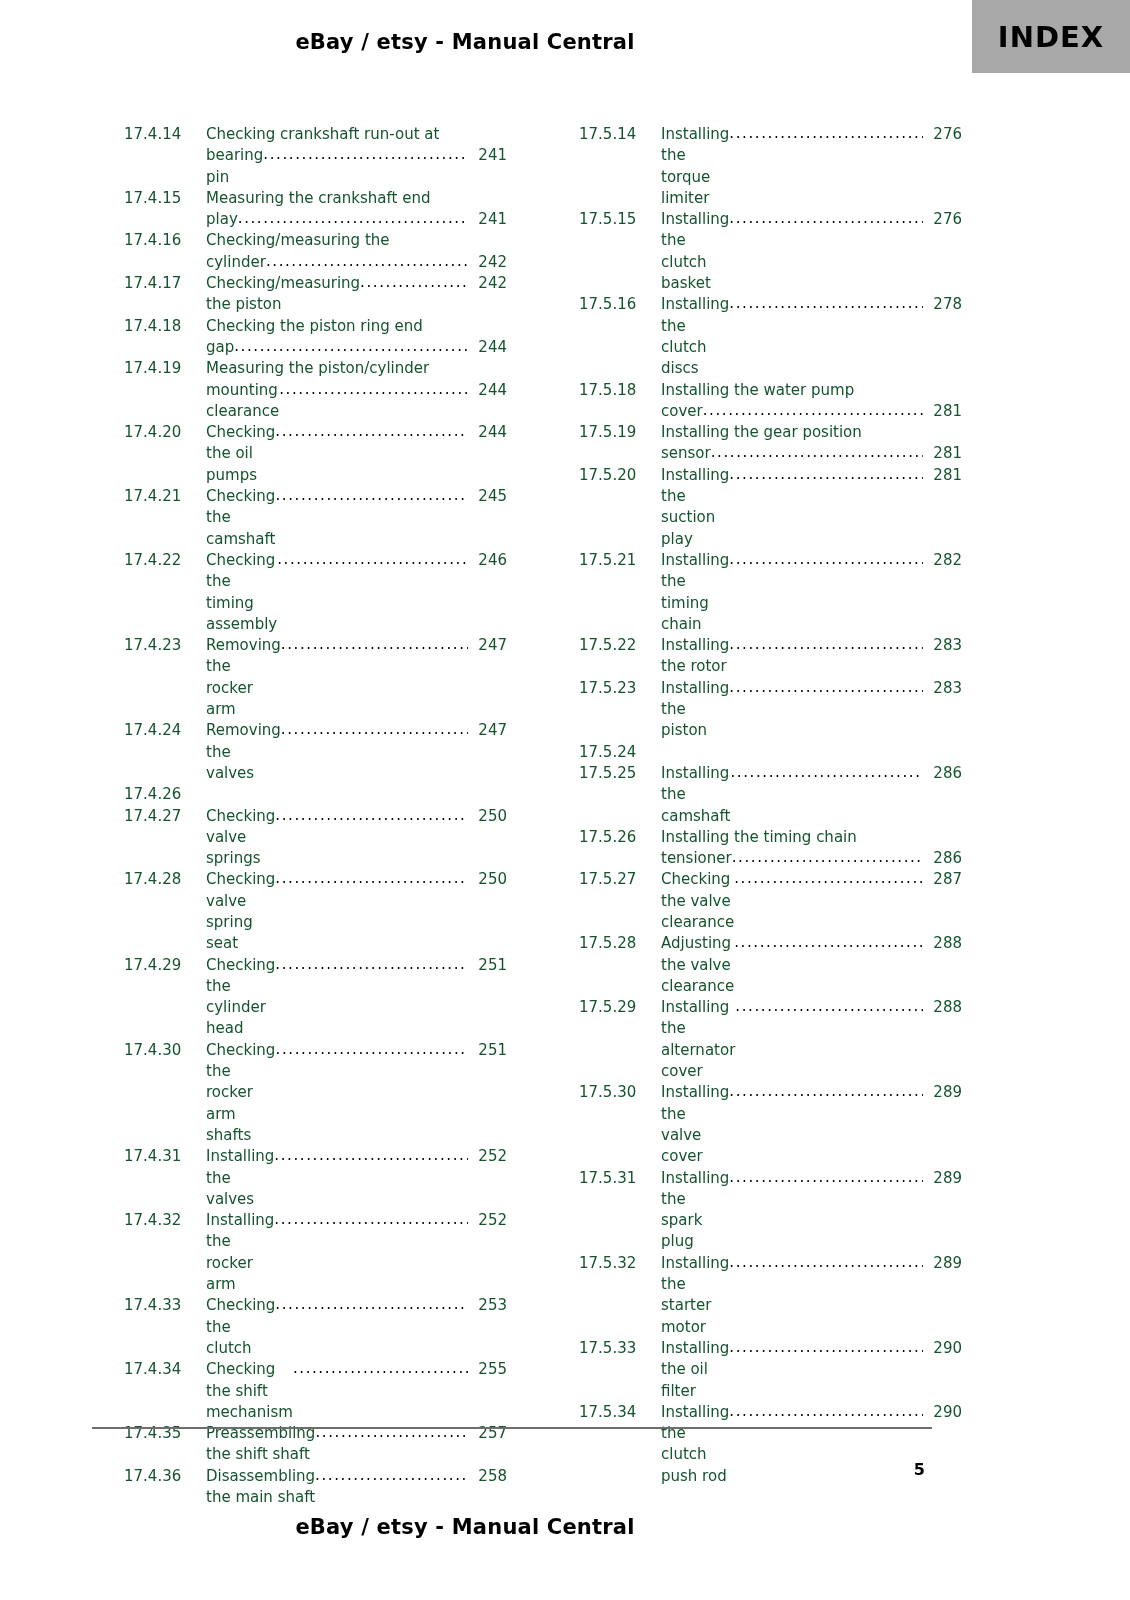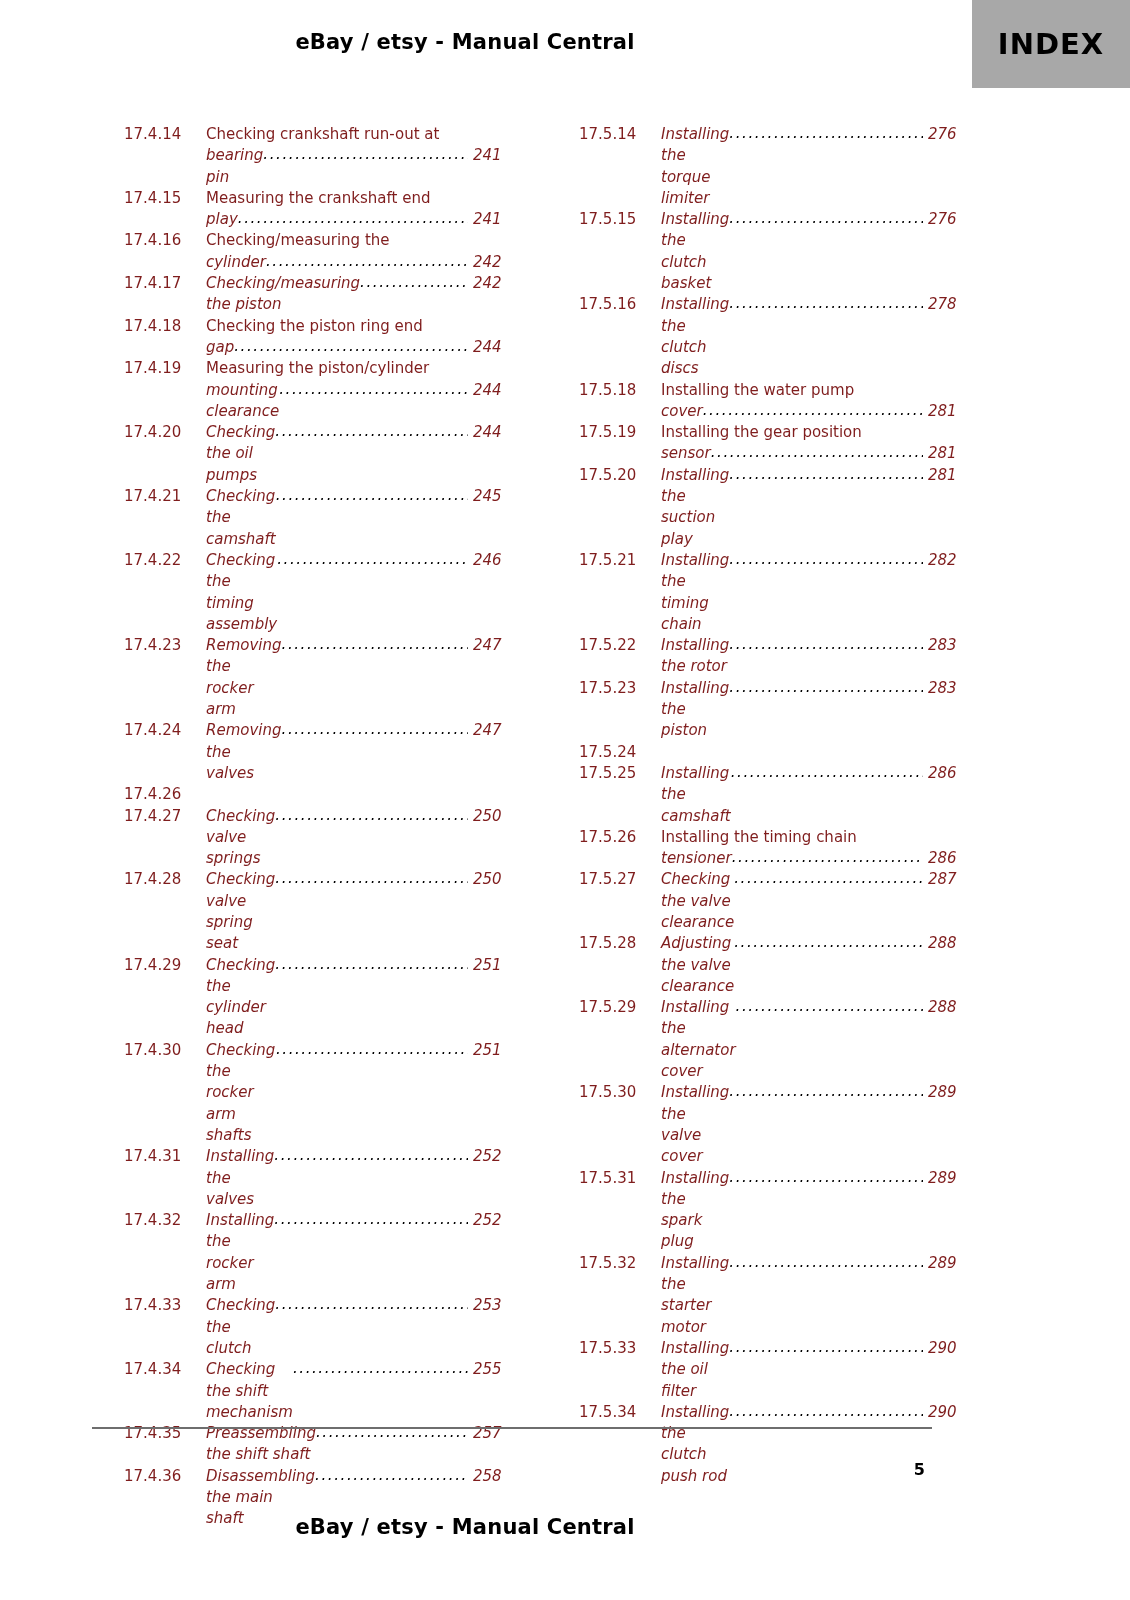--- a/index.html
+++ b/index.html
@@ -33,21 +33,21 @@
     font-size: 21px;
     font-weight: bold;
     letter-spacing: 0.2px;
     color: #000;
   }
   .index-tab {
     position: absolute;
     left: 972px;
     top: 0;
     width: 158px;
-    height: 88px;
+    height: 73px;
     background: #a8a8a8;
     display: flex;
     align-items: center;
     justify-content: center;
   }
   .index-tab-label {
     font-size: 29px;
     font-weight: bold;
     letter-spacing: 1px;
     color: #000;
@@ -70,42 +70,41 @@
     width: 415px;
     flex: 0 0 415px;
   }
 
   
   .entry {
     display: flex;
     align-items: flex-start;
     font-size: 15px;
     line-height: 21.3px;
-    color: #7f1d1d;
+    color: #14532d;
   }
   .entry-num {
     flex: 0 0 auto;
     white-space: nowrap;
     text-align: left;
   }
   .entry-body {
     flex: 1 1 auto;
     min-width: 0;
   }
 
   
   .lvl-sub .entry-num   { width: 82px; padding-left: 32px; }
   .lvl-sub .entry-body  { padding-left: 0px; }
 
   
   .line {
     display: flex;
     align-items: baseline;
     width: 100%;
-    font-style: italic;
   }
   .line-text {
     flex: 0 1 auto;
     white-space: pre-wrap;
   }
   .leader {
     flex: 1 1 auto;
     min-width: 4px;
     overflow: hidden;
     white-space: nowrap;
@@ -113,20 +112,21 @@
     letter-spacing: 1.6px;
     font-size: 15px;
     transform: translateY(-1px);
   }
   .leader::before {
     content: "........................................................................................................";
   }
   .pagenum {
     flex: 0 0 auto;
     width: 34px;
+    text-align: right;
     padding-left: 5px;
     white-space: nowrap;
   }
   
   .line-plain {
     display: block;
     white-space: pre-wrap;
   }
 
   

